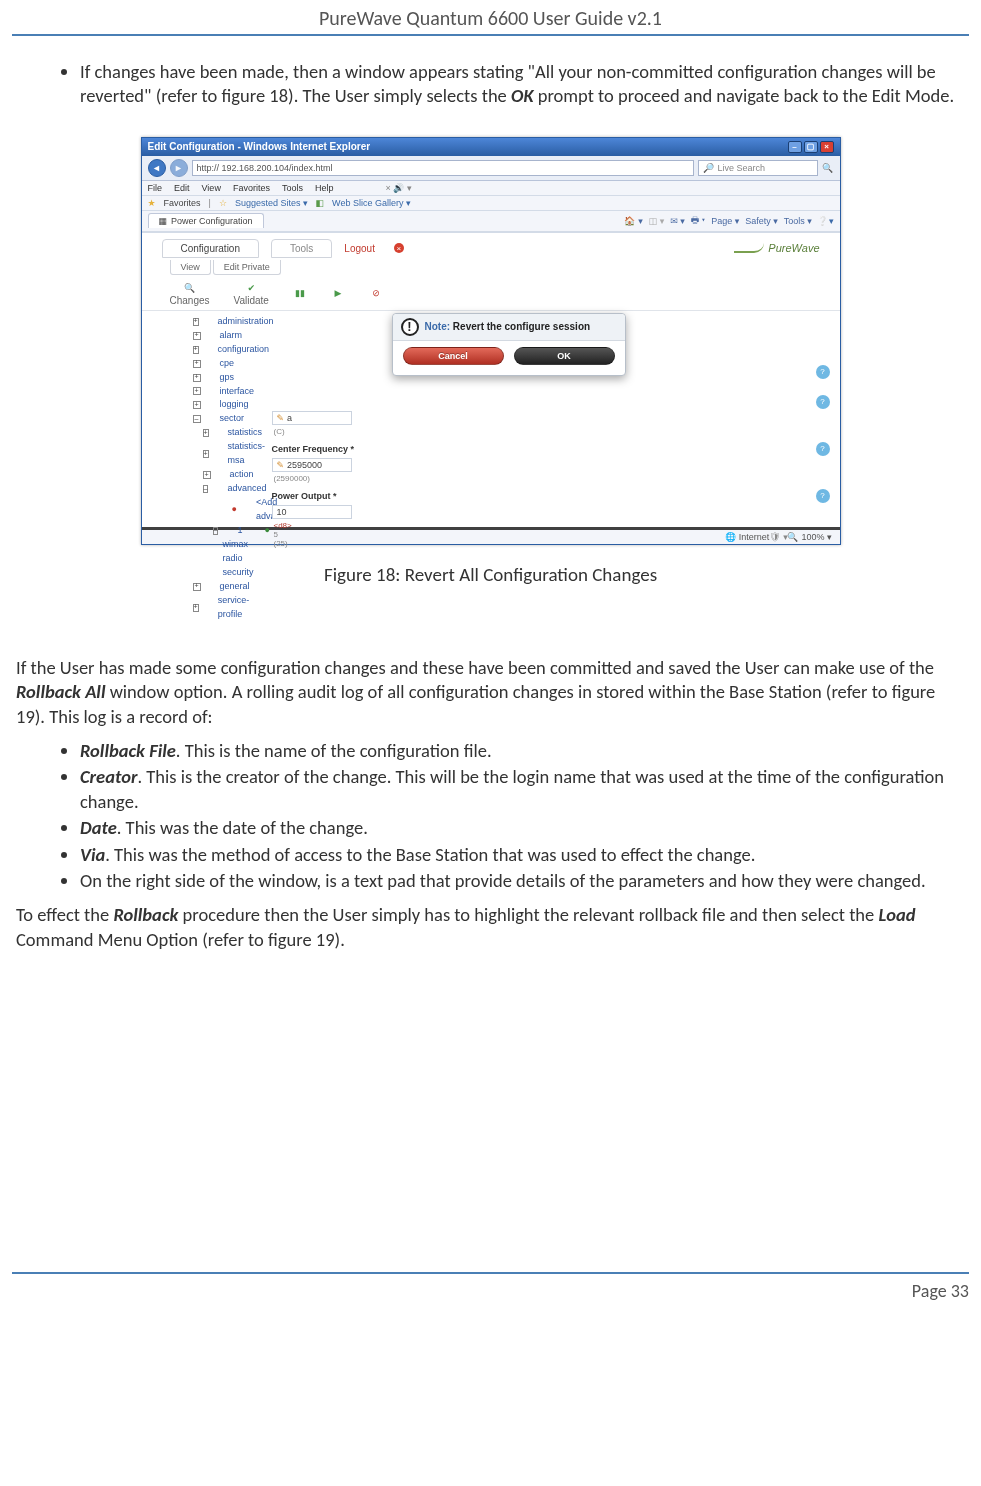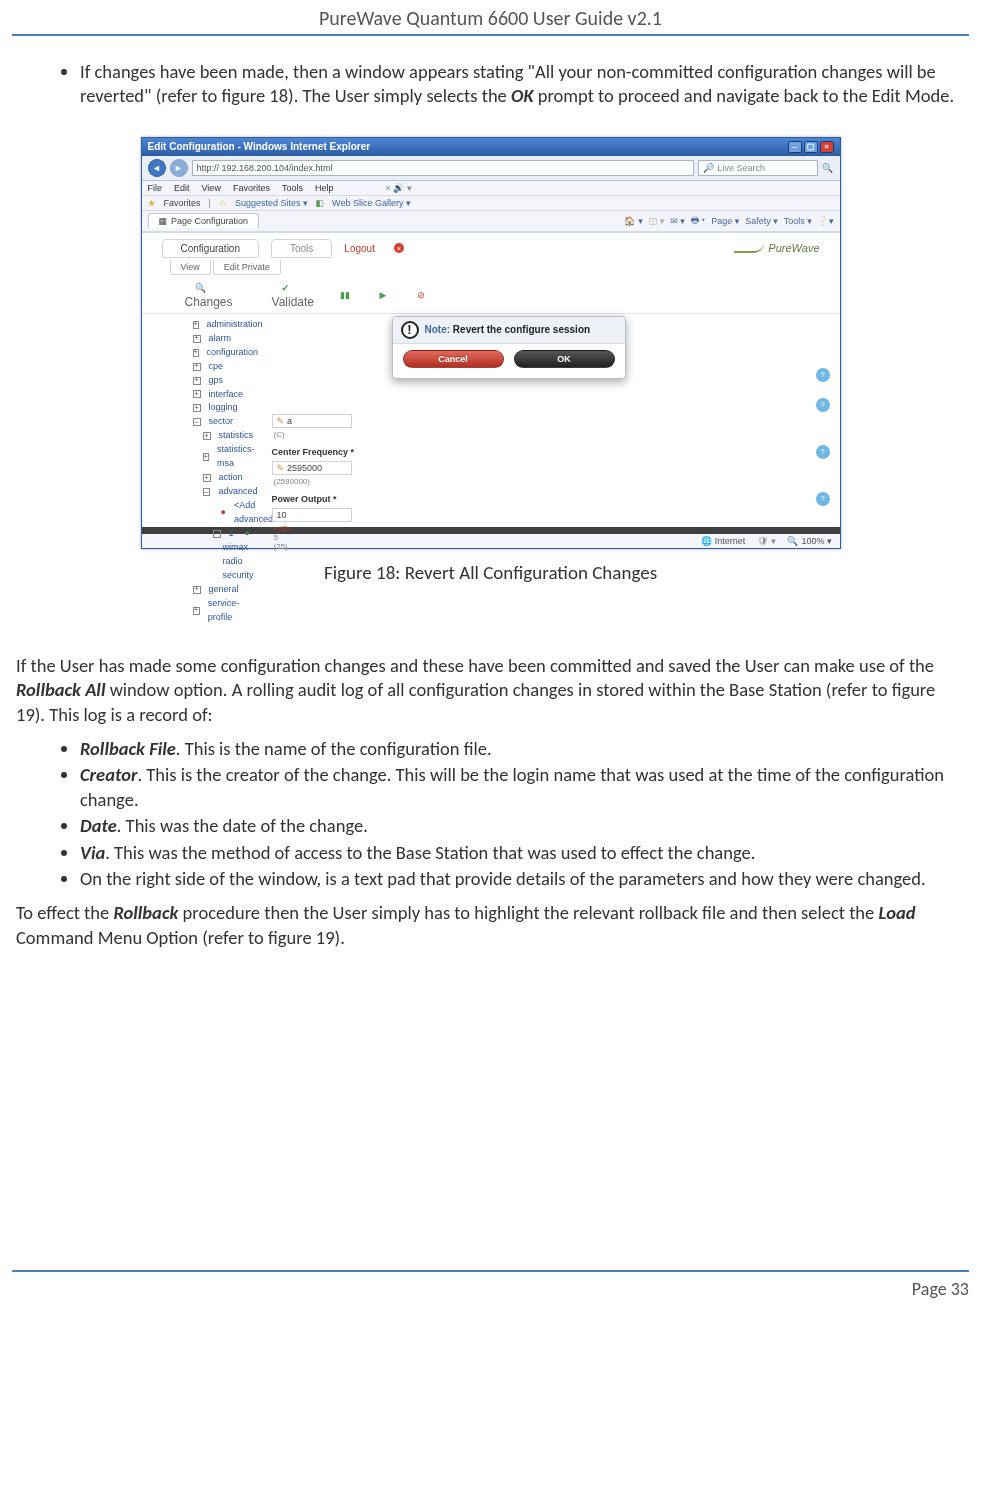--- a/index.html
+++ b/index.html
@@ -25,21 +25,21 @@
     margin-left: 68px;
     padding-right: 10px;
   }
   ul.top-list li, ul.def-list li {
     margin-bottom: 2px;
     font-size: 18.5px;
     line-height: 1.32;
     color: #333;
   }
   .figure-wrap { margin: 28px auto 12px auto; width: 700px; }
-  .figure-caption { text-align: center; font-size: 19px; color: #333; margin-top: 12px; }
+  .figure-caption { text-align: center; font-size: 19px; color: #333; margin-top: 18px; }
   
   .ie-window {
     width: 700px;
     border: 1px solid #2a5da3;
     background: #eef2f6;
     font-family: Tahoma, Arial, sans-serif;
     font-size: 9px;
     color: #444;
     box-shadow: 0 0 3px rgba(0,0,0,.3);
   }
@@ -70,24 +70,24 @@
   .app-tab{border:1px solid #d0d4dc;border-radius:4px 4px 0 0;padding:3px 18px;font-size:10px;color:#444;background:#fff;}
   .app-tab.inactive{color:#888;}
   .logout{color:#c23a2e;font-size:10px;display:flex;align-items:center;gap:19px;}
   .logout-x{width:10px;height:10px;border-radius:50%;background:#d6402f;color:#fff;display:flex;align-items:center;justify-content:center;font-size:8px;}
   .brand{color:#5a7f3a;font-size:11px;font-style:italic;display:flex;align-items:center;gap:4px;}
   .brand .swoosh{width:30px;height:10px;border-bottom:2px solid #7aa04f;border-radius:0 0 14px 0;}
   .sub-tabs{display:flex;gap:2px;margin:2px 0 0 28px;}
   .sub-tab{border:1px solid #d0d4dc;border-top:none;border-radius:0 0 3px 3px;padding:2px 10px;font-size:9px;color:#666;background:#fff;}
   .toolbar-row{display:flex;gap:24px;padding:6px 28px 4px 28px;border-bottom:1px solid #e0e4ea;align-items:center;}
   .tbi{width:14px;height:14px;display:flex;align-items:center;justify-content:center;}
-  .tbtag{font-size:12px;color:#666;margin-left:15px;}
+  .tbtag{font-size:10px;color:#666;}
   .main-row{display:flex;position:relative;}
   .tree{width:120px;padding:4px 4px 4px 10px;font-size:9px;color:#2b55a0;line-height:1.55;}
-  .tree .node{display:flex;align-items:center;gap:8px;padding-left:41px;}
+  .tree .node{display:flex;align-items:center;gap:19px;padding-left:41px;}
   .box{width:8px;height:8px;border:1px solid #888;display:inline-flex;align-items:center;justify-content:center;font-size:7px;color:#444;}
   .indent1{margin-left:10px;}
   .indent2{margin-left:20px;}
   .indent3{margin-left:30px;}
   .dotlead{display:inline-block;width:24px;border-top:1px dotted #aaa;height:1px;vertical-align:middle;}
   .bullet-red{color:#c23a2e;}
   .bullet-green{color:#3a8a3a;}
   .form-col{flex:1;padding:6px 10px;font-size:9px;color:#444;position:relative;}
   .fld-row{display:flex;align-items:center;gap:6px;margin:2px 0;}
   .fld-input{background:#fff;border:1px solid #cbd3df;padding:1px 4px;min-width:80px;display:flex;align-items:center;gap:3px;}
@@ -96,21 +96,21 @@
   .fld-sub{color:#888;font-size:8px;margin-left:2px;}
   .fld-label{color:#333;font-weight:bold;}
   .dialog{position:absolute;left:130px;top:2px;width:234px;background:#fff;border:1px solid #b7bfc9;border-radius:4px;box-shadow:0 3px 10px rgba(0,0,0,.35);}
   .dlg-hdr{background:#eef2f6;display:flex;align-items:center;gap:6px;padding:4px 8px;border-bottom:1px solid #d3d9e1;border-radius:4px 4px 0 0;}
   .ex-icon{width:18px;height:18px;border-radius:50%;background:#fff;border:2px solid #222;display:flex;align-items:center;justify-content:center;color:#222;font-weight:bold;font-size:13px;}
   .dlg-title{color:#3a6aa9;font-weight:bold;font-size:10px;}
   .dlg-body{padding:6px 10px 4px 10px;font-size:8px;color:#666;}
   .dlg-btns{display:flex;justify-content:space-between;gap:10px;padding:6px 10px 10px 10px;}
   .pill{flex:1;text-align:center;padding:3px 0;border-radius:14px;font-size:9px;color:#fff;font-weight:bold;border:1px solid rgba(0,0,0,.3);background:linear-gradient(#555,#222);}
   .pill.cancel{background:linear-gradient(#e36a5a,#b02f22);text-shadow:0 -1px 0 rgba(0,0,0,.3);}
-  .statusbar{background:#f3f5fa;border-top:7px solid #404040;display:flex;justify-content:flex-end;align-items:center;gap:12px;padding:2px 8px;font-size:9px;color:#555;}
+  .statusbar{background:#f3f5fa;border-top:3px solid #404040;display:flex;justify-content:flex-end;align-items:center;padding:2px 8px;font-size:9px;color:#555;}
   .globe{color:#2e7ab8;}
   .para-block{margin-top:70px;font-size:18.5px;line-height:1.32;color:#333;padding:0 4px 0 4px;}
   .para-after{margin-top:10px;font-size:18.5px;line-height:1.32;color:#333;padding:0 4px;}
   .page-footer{position:relative;margin-top:320px;border-top:2px solid #4a7fb5;text-align:right;color:#555;font-size:18px;padding-top:6px;padding-bottom:8px;}
 </style>
 </head>
 <body>
 
 <div class="page-header">PureWave Quantum 6600 User Guide v2.1</div>
 
@@ -154,21 +154,21 @@
       <span>Favorites</span>
       <span style="color:#888">|</span>
       <span class="star">☆</span>
       <span style="color:#3a6aa9">Suggested Sites ▾</span>
       <span style="color:#5a9a4a">◧</span>
       <span style="color:#3a6aa9">Web Slice Gallery ▾</span>
     </div>
     <div class="tabbar">
       <div class="tab">
           <span>▦</span>
-          <span>Page Configuration</span>
+          <span>Power Configuration</span>
         </div>
       <div class="ie-tools">
         <span>🏠 ▾</span>
         <span style="color:#aaa">◫ ▾</span>
         <span>✉ ▾</span>
         <span>🖶 ▾</span>
         <span>Page ▾</span>
         <span>Safety ▾</span>
         <span>Tools ▾</span>
         <span style="color:#3a6aa9">❔▾</span>

